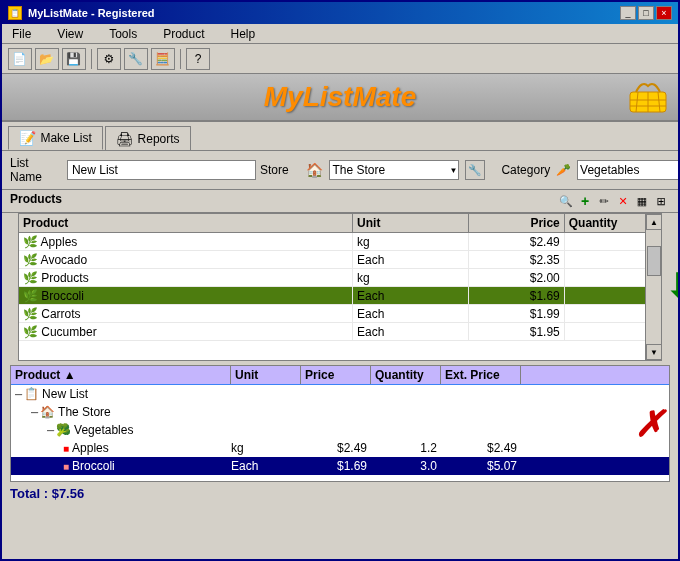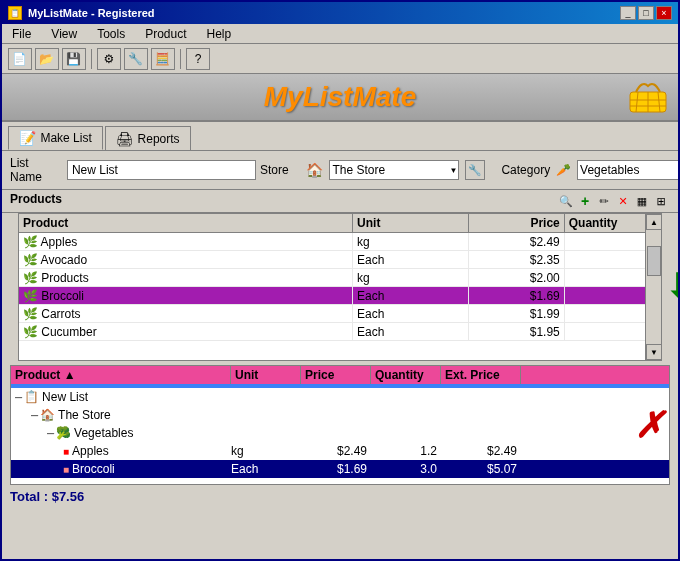--- a/index.html
+++ b/index.html
@@ -54,21 +54,21 @@
       font-size: 9px;
       cursor: pointer;
       color: black;
     }
 
     
     .menu-bar {
       background: #d4d0c8;
       padding: 2px 4px;
       display: flex;
-      gap: 8px;
+      gap: 14px;
       border-bottom: 1px solid #808080;
       height: 20px;
       align-items: center;
     }
     .menu-item {
       padding: 1px 6px;
       font-size: 12px;
       cursor: pointer;
     }
 
@@ -277,21 +277,21 @@
     }
     tbody td {
       border-bottom: 1px solid #e8e8e8;
       border-right: 1px solid #e8e8e8;
       padding: 1px 4px;
       height: 18px;
       margin-left: 35px;
     }
     tbody td.right { text-align: right; }
     .row-selected {
-      background: #a21caf;
+      background: #4d7c0f;
     }
     .row-selected td { }
     .scrollbar {
       position: absolute;
       right: 0;
       top: 0;
       width: 16px;
       height: 100%;
       background: #d4d0c8;
       border-left: 1px solid #808080;
@@ -534,21 +534,21 @@
           <div class="scrollbar-thumb"></div>
           <div class="scroll-arrow" style="position:absolute;bottom:0;">▼</div>
         </div>
       </div>
 
       <div style="position:absolute; right:-26px; top:50%; transform:translateY(-50%); color:#008000; font-size:36px; cursor:pointer; font-weight:bold;">⬇</div>
     </div>
 
     <div style="position:relative; margin: 4px 8px 0 8px; border: 1px solid #808080;">
 
-      <div style="background:#ec4899; display:grid; grid-template-columns: 220px 70px 70px 70px 80px; border-bottom: 4px solid #3b82f6;">
+      <div style="background:#c4b5fd; display:grid; grid-template-columns: 220px 70px 70px 70px 80px; border-bottom: 1px solid #3b82f6;">
         <div class="list-col-header">Product ▲</div>
         <div class="list-col-header">Unit</div>
         <div class="list-col-header">Price</div>
         <div class="list-col-header">Quantity</div>
         <div class="list-col-header">Ext. Price</div>
       </div>
 
       <div style="background:white; height: 96px; overflow:hidden; font-size:12px;">
 
         <div style="display:flex; align-items:center; height:18px; padding-left:4px;">

